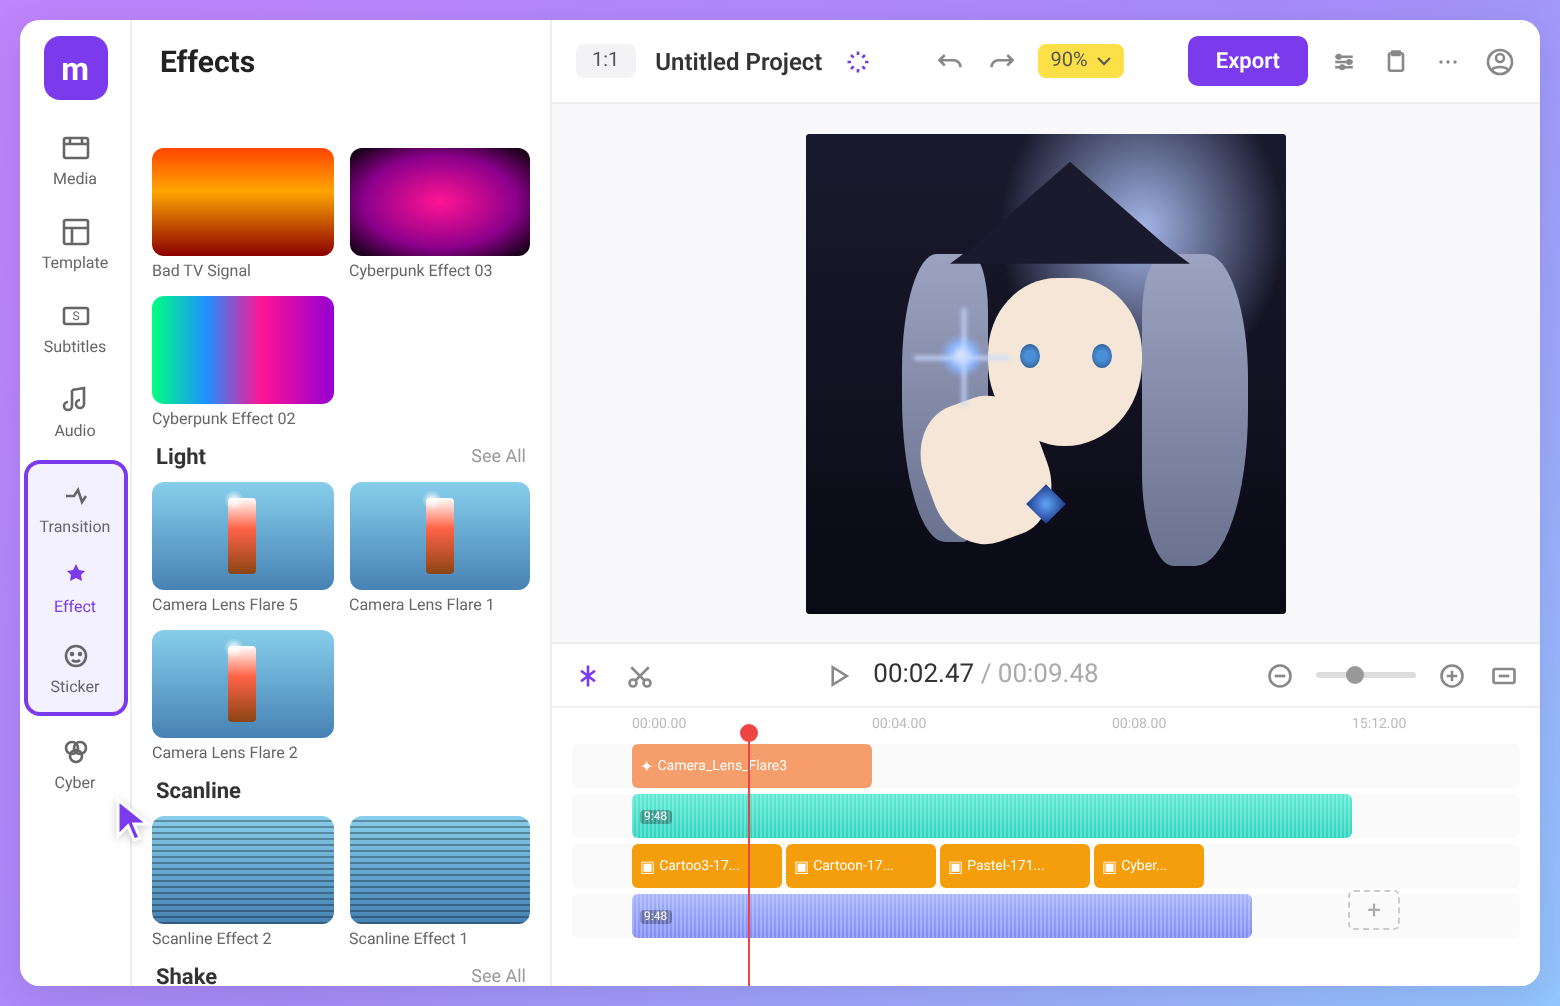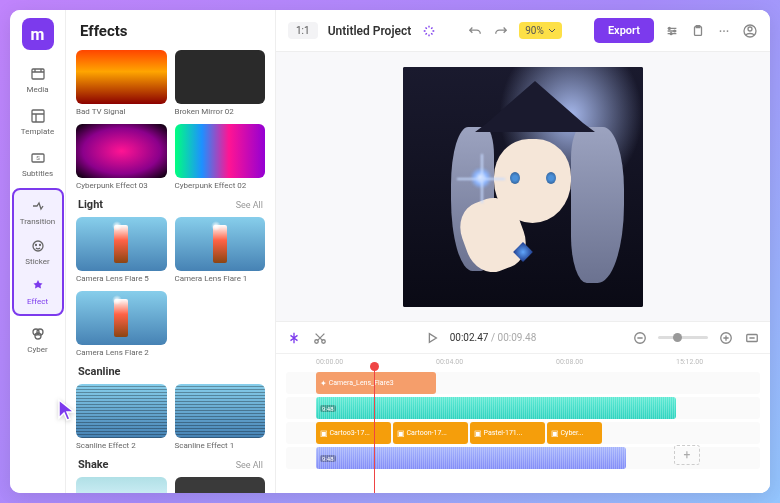--- a/index.html
+++ b/index.html
@@ -8,21 +8,21 @@
 
 
 .rail { width: 56px; background: #fff; border-right: 1px solid #eee; display: flex; flex-direction: column; align-items: center; padding-top: 8px; gap: 2px; }
 .logo { width: 32px; height: 32px; background: #7c3aed; border-radius: 8px; color: #fff; display: flex; align-items: center; justify-content: center; font-weight: bold; font-size: 16px; margin-bottom: 8px; }
 .rail-item { width: 48px; display: flex; flex-direction: column; align-items: center; padding: 6px 0; cursor: pointer; border-radius: 6px; font-size: 8px; color: #666; gap: 3px; }
 .rail-item .ico { width: 16px; height: 16px; display: flex; align-items: center; justify-content: center; }
 .rail-item.active { color: #7c3aed; }
 .rail-highlight { border: 2px solid #7c3aed; border-radius: 8px; background: #f3f0ff; padding: 2px 0; margin: 2px 0; }
 
 
-.panel { width: 210px; background: #fff; border-right: 1px solid #eee; display: flex; flex-direction: column; }
+.panel { width: 210px; background: #fff; border-right: 1px solid #eee; display: flex; flex-direction: column; gap: 24px; }
 .panel-title { font-size: 15px; font-weight: 700; padding: 12px 14px 10px; color: #222; }
 .panel-body { flex: 1; overflow-y: auto; padding: 0 10px 10px; }
 .panel-body::-webkit-scrollbar { width: 4px; }
 .panel-body::-webkit-scrollbar-thumb { background: #ddd; border-radius: 2px; }
 .section-head { display: flex; justify-content: space-between; align-items: center; padding: 8px 2px 6px; }
 .section-head h3 { font-size: 11px; font-weight: 700; color: #333; }
 .see-all { font-size: 9px; color: #999; cursor: pointer; }
 .grid { display: grid; grid-template-columns: 1fr 1fr; gap: 8px; }
 .effect-card { cursor: pointer; }
 .thumb { width: 100%; height: 54px; border-radius: 6px; background: #333; position: relative; overflow: hidden; }
@@ -66,21 +66,21 @@
 .sparkle::before, .sparkle::after { content: ""; position: absolute; background: rgba(200,220,255,0.9); }
 .sparkle::before { left: 48%; top: -60%; width: 2px; height: 220%; }
 .sparkle::after { top: 48%; left: -60%; height: 2px; width: 220%; }
 .gem { position: absolute; left: 50%; bottom: 20%; width: 14px; height: 14px; background: radial-gradient(circle, #60a5fa 0%, #1e3a8a 100%); transform: translateX(-50%) rotate(45deg); }
 
 
 .timeline { height: 172px; background: #fff; border-top: 1px solid #eee; display: flex; flex-direction: column; }
 .tl-controls { height: 32px; display: flex; align-items: center; padding: 0 10px; gap: 10px; border-bottom: 1px solid #f0f0f0; }
 .tl-icon { width: 16px; height: 16px; cursor: pointer; color: #888; display: flex; align-items: center; justify-content: center; }
 .tl-icon.accent { color: #7c3aed; }
-.tl-time { font-size: 10px; color: #333; }
+.tl-time { font-size: 13px; color: #333; }
 .tl-time .total { color: #aaa; }
 .tl-slider { width: 50px; height: 3px; background: #ddd; border-radius: 2px; position: relative; }
 .tl-slider::after { content: ""; position: absolute; left: 30%; top: -3px; width: 9px; height: 9px; background: #999; border-radius: 50%; }
 
 .tl-body { flex: 1; position: relative; overflow: hidden; padding: 4px 10px; }
 .ruler { height: 14px; position: relative; font-size: 7px; color: #bbb; text-decoration: underline; }
 .ruler span { position: absolute; top: 0; }
 .playhead { position: absolute; left: 98px; top: 14px; bottom: 0; width: 1px; background: #ef4444; z-index: 10; }
 .playhead::before { content: ""; position: absolute; top: -6px; left: -4px; width: 9px; height: 9px; background: #ef4444; border-radius: 50%; }
 
@@ -127,72 +127,76 @@
     </div>
     <div class="rail-item">
       <span class="ico">
           <svg width="16" height="16" viewBox="0 0 16 16" fill="none" stroke="currentColor" stroke-width="1.3">
             <rect x="2" y="4" width="12" height="8" rx="1"></rect>
             <text x="8" y="10" font-size="6" text-anchor="middle" fill="currentColor" stroke="none">S</text>
           </svg>
         </span>
       <span>Subtitles</span>
     </div>
+    <div class="rail-item">
+      <span class="ico">
+          <svg width="16" height="16" viewBox="0 0 16 16" fill="none" stroke="currentColor" stroke-width="1.3">
+            <path d="M6 3v8a2 2 0 11-2-2M6 3l6-1v8a2 2 0 11-2-2"></path>
+          </svg>
+        </span>
+      <span>Audio</span>
+    </div>
     <div class="rail-highlight">
       <div class="rail-item">
         <span class="ico">
             <svg width="16" height="16" viewBox="0 0 16 16" fill="none" stroke="currentColor" stroke-width="1.3">
               <path d="M3 8h4l2-3 2 6 2-3h0"></path>
             </svg>
           </span>
         <span>Transition</span>
+      </div>
+      <div class="rail-item active">
+        <span class="ico">
+            <svg width="16" height="16" viewBox="0 0 16 16" fill="currentColor">
+              <path d="M8 2l1.5 3 3 .5-2 2 .5 3L8 9l-3 1.5.5-3-2-2 3-.5z"></path>
+            </svg>
+          </span>
+        <span>Effect</span>
       </div>
       <div class="rail-item">
         <span class="ico">
             <svg width="16" height="16" viewBox="0 0 16 16" fill="none" stroke="currentColor" stroke-width="1.3">
               <circle cx="8" cy="8" r="5"></circle>
               <circle cx="6" cy="7" r="0.5" fill="currentColor"></circle>
               <circle cx="10" cy="7" r="0.5" fill="currentColor"></circle>
               <path d="M6 10c1 1 3 1 4 0"></path>
             </svg>
           </span>
         <span>Sticker</span>
       </div>
-      <div class="rail-item active">
-        <span class="ico">
-            <svg width="16" height="16" viewBox="0 0 16 16" fill="currentColor">
-              <path d="M8 2l1.5 3 3 .5-2 2 .5 3L8 9l-3 1.5.5-3-2-2 3-.5z"></path>
-            </svg>
-          </span>
-        <span>Effect</span>
-      </div>
     </div>
     <div class="rail-item">
       <span class="ico">
           <svg width="16" height="16" viewBox="0 0 16 16" fill="none" stroke="currentColor" stroke-width="1.3">
             <circle cx="6" cy="6" r="3"></circle>
             <circle cx="10" cy="6" r="3"></circle>
             <circle cx="8" cy="10" r="3"></circle>
           </svg>
         </span>
       <span>Cyber</span>
     </div>
   </div>
 
   <div class="panel">
     <div class="panel-title">Effects</div>
     <div class="panel-body">
       <div class="grid">
         <div class="effect-card">
             <div class="thumb th-badtv"></div>
             <span class="thumb-label">Bad TV Signal</span>
-          </div>
-        <div class="effect-card">
-            <div class="thumb th-mirror"></div>
-            <span class="thumb-label">Broken Mirror 02</span>
           </div>
         <div class="effect-card">
             <div class="thumb th-cyber1"></div>
             <span class="thumb-label">Cyberpunk Effect 03</span>
           </div>
         <div class="effect-card">
             <div class="thumb th-cyber2"></div>
             <span class="thumb-label">Cyberpunk Effect 02</span>
           </div>
       </div>

